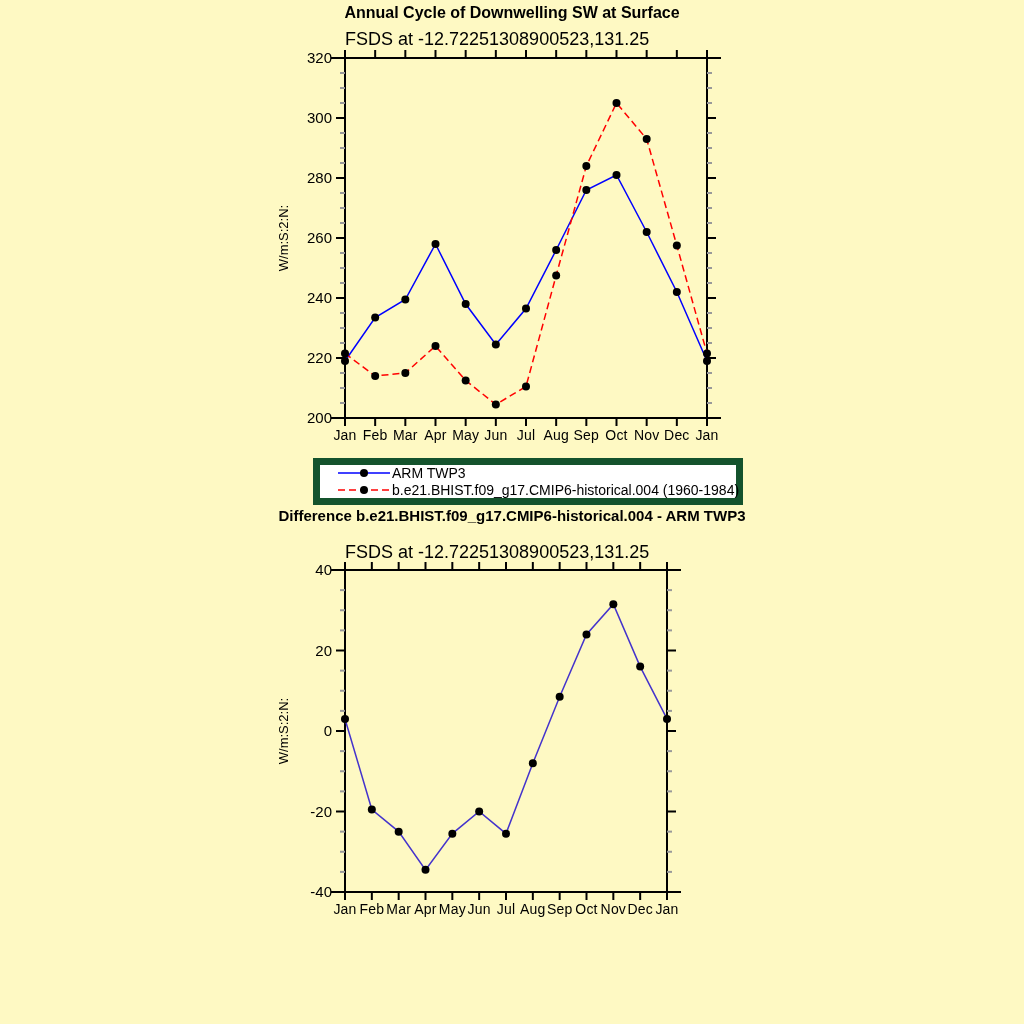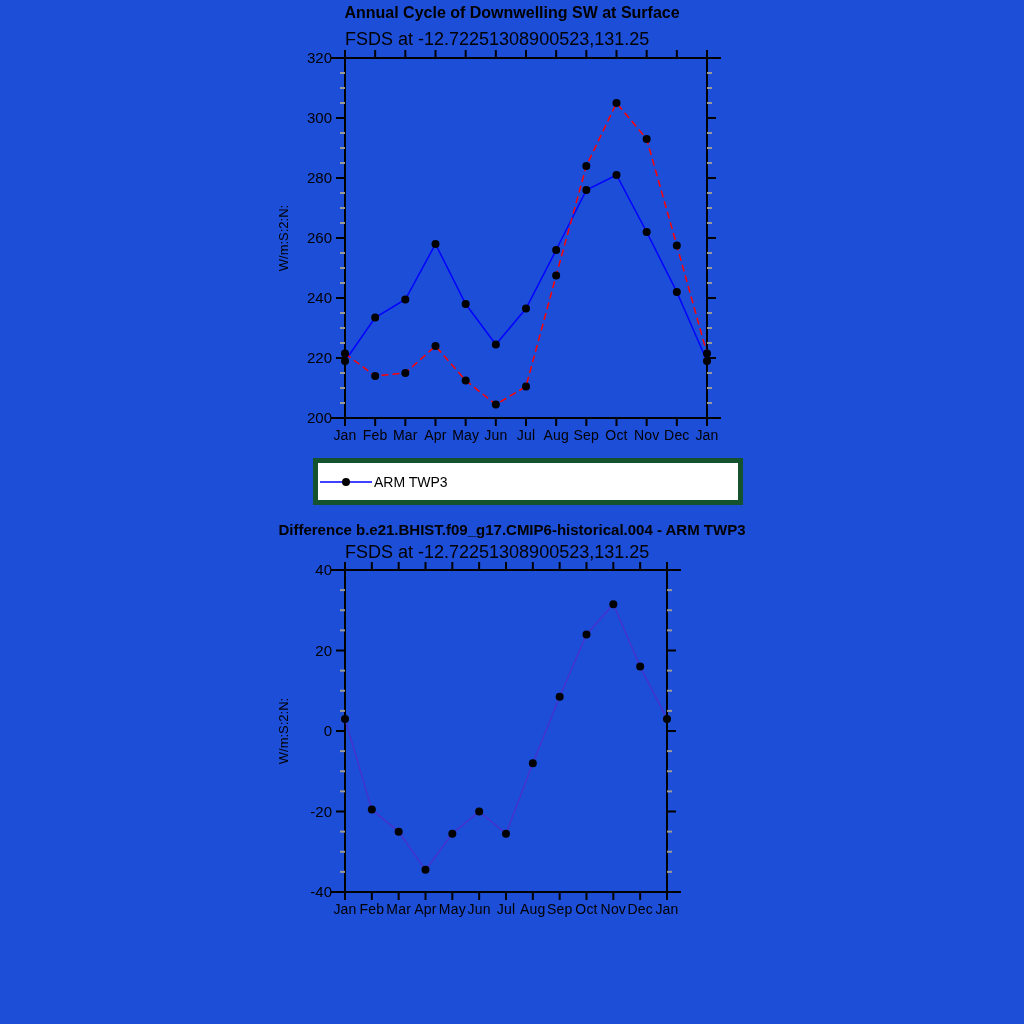--- a/index.html
+++ b/index.html
@@ -1,33 +1,33 @@
 <!DOCTYPE html>
 <html><head>
 <meta charset="utf-8">
 <style>
   html,body{margin:0;padding:0;background:#fff;}
-  .page{position:relative;width:1024px;height:1024px;background:#1d4ed8;overflow:hidden;
+  .page{position:relative;width:1024px;height:1024px;background:#fef9c3;overflow:hidden;
         font-family:"Liberation Sans",sans-serif;color:#000;}
   .chart-title{position:absolute;left:0;width:1024px;text-align:center;font-weight:bold;}
   #title1{top:4px;font-size:16px;}
-  #title2{top:521px;font-size:15px;}
+  #title2{top:507px;font-size:15px;}
   .chart-subtitle{position:absolute;left:345px;font-size:18px;}
   #subtitle1{top:29px;}
   #subtitle2{top:542px;}
   .plot-svg{position:absolute;}
   #chart1{left:250px;top:45px;}
   #chart2{left:250px;top:558px;}
   svg text{font-family:"Liberation Sans",sans-serif;fill:#000;}
   .tick-label{font-size:15px;}
   .month-label{font-size:14px;letter-spacing:0.2px;}
   .y-axis-title{font-size:13px;}
   .legend{position:absolute;left:313px;top:458px;width:430px;height:47px;
-          border:5px solid #14532d;box-sizing:border-box;background:#fff;
-          display:flex;flex-direction:column;justify-content:space-evenly;padding:0 0 0 2px;}
+          border:7px solid #14532d;box-sizing:border-box;background:#fff;
+          display:flex;flex-direction:column;justify-content:space-evenly;padding:0 0 0 18px;}
   .legend-row{display:flex;align-items:center;height:18px;}
   .legend-sample{flex:0 0 52px;height:12px;}
   .legend-label{font-size:14px;white-space:nowrap;margin-left:2px;}
 </style>
 </head>
 <body>
 
 <div class="page">
 
   <div id="title1" class="chart-title">Annual Cycle of Downwelling SW at Surface</div>
@@ -176,20 +176,27 @@
     </svg>
 
   <div class="legend">
     <div class="legend-row">
       <svg class="legend-sample">
         <line class="legend-sample-line" x1="0" y1="6" x2="52" y2="6" stroke-width="1.5" stroke="#0000ff"></line>
         <circle class="legend-sample-dot" cx="26" cy="6" r="4" fill="#000"></circle>
       </svg>
       <span class="legend-label">ARM TWP3</span>
     </div>
+    <div class="legend-row">
+      <svg class="legend-sample">
+        <line class="legend-sample-line" x1="0" y1="6" x2="52" y2="6" stroke-width="1.5" stroke="#ff0000" stroke-dasharray="7,4"></line>
+        <circle class="legend-sample-dot" cx="26" cy="6" r="4" fill="#000"></circle>
+      </svg>
+      <span class="legend-label">b.e21.BHIST.f09_g17.CMIP6-historical.004 (1960-1984)</span>
+    </div>
   </div>
 
   <div id="title2" class="chart-title">Difference b.e21.BHIST.f09_g17.CMIP6-historical.004 - ARM TWP3</div>
   <div id="subtitle2" class="chart-subtitle">FSDS at -12.72251308900523,131.25</div>
 
   <svg id="chart2" class="plot-svg" width="520" height="372">
       <g>
         <line x1="81" y1="12" x2="431" y2="12" stroke="#000" stroke-width="2"></line>
         <line x1="81" y1="334" x2="431" y2="334" stroke="#000" stroke-width="2"></line>
         <line x1="95" y1="12" x2="95" y2="334" stroke="#000" stroke-width="2"></line>

